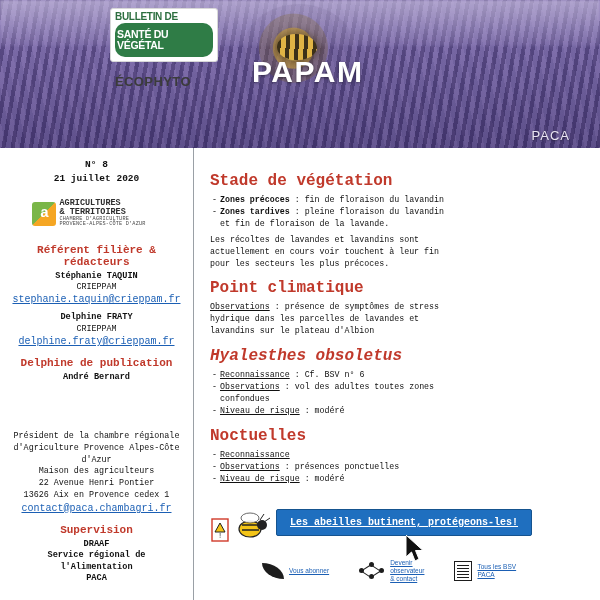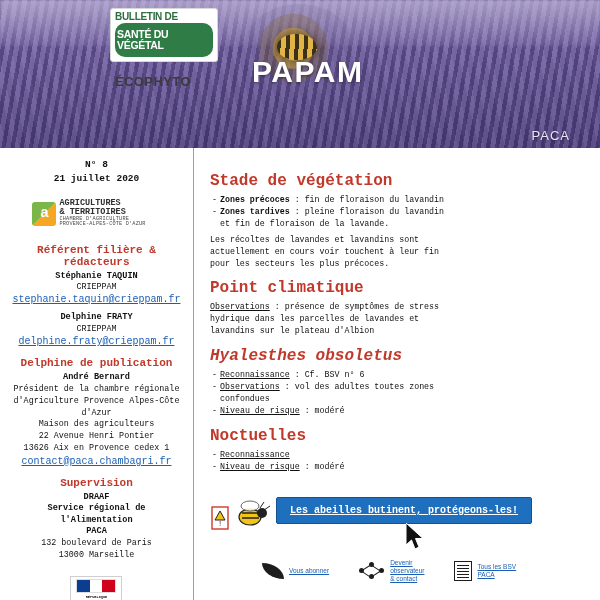--- a/index.html
+++ b/index.html
@@ -106,21 +106,21 @@
   .logo-ct .t4 { font-size:5.2px; color:#4a4a4a; letter-spacing:.2px; }
 
   .sec-head {
     font-size:11px; font-weight:bold; color:#c0392b;
     margin:8px 0 3px 0;
   }
   .nm { font-size:8.6px; font-weight:bold; color:#111; line-height:1.35; }
   .org { font-size:8.4px; color:#111; line-height:1.35; }
   .mail { font-size:10px; color:#1b5fb4; text-decoration:underline; line-height:1.4; word-break:break-all; }
   .blk { margin-bottom:5px; }
-  .sml { font-size:8.4px; color:#111; line-height:1.4; }
+  .sml { font-size:8.4px; color:#111; line-height:1.4;margin-top:47px; }
 
   .marianne {
     width:52px; height:46px; margin:14px auto 0 auto;
     border:1px solid #cfcfcf; background:#fff;
     padding:2px; text-align:center;
   }
   .marianne .flag {
     height:14px; width:40px; margin:0 auto;
     background:linear-gradient(90deg,#0b3d91 0 33.3%, #ffffff 33.3% 66.6%, #d0021b 66.6% 100%);
     border:.5px solid #ddd;
@@ -297,20 +297,21 @@
       <div class="h-red ital">Hyalesthes obsoletus</div>
       <ul class="dash">
         <li><span class="u">Reconnaissance</span><span> : Cf. BSV n° 6</span></li>
         <li><span class="u">Observations</span><span> : vol des adultes toutes zones confondues</span></li>
         <li><span class="u">Niveau de risque</span><span> : modéré</span></li>
       </ul>
 
       <div class="h-red">Noctuelles</div>
       <ul class="dash">
         <li><span class="u">Reconnaissance</span><span></span></li>
+        <li><span class="u">Observations</span><span> : présences ponctuelles</span></li>
         <li><span class="u">Niveau de risque</span><span> : modéré</span></li>
       </ul>
 
       <div class="cta-wrap">
         <svg class="cta-bee" viewBox="0 0 62 40">
           <rect x="2" y="14" width="16" height="22" fill="#ffffff" stroke="#d03a2a" stroke-width="1.4"></rect>
           <path d="M10 18 l5 9 h-10 z" fill="#f3c417" stroke="#222" stroke-width="1"></path>
           <text x="10" y="33" font-size="7" text-anchor="middle" fill="#222">!</text>
           <ellipse cx="40" cy="24" rx="11" ry="8" fill="#f3c417" stroke="#222" stroke-width="1.2"></ellipse>
           <path d="M32 20 h17 M32 25 h17" stroke="#222" stroke-width="1.6"></path>

